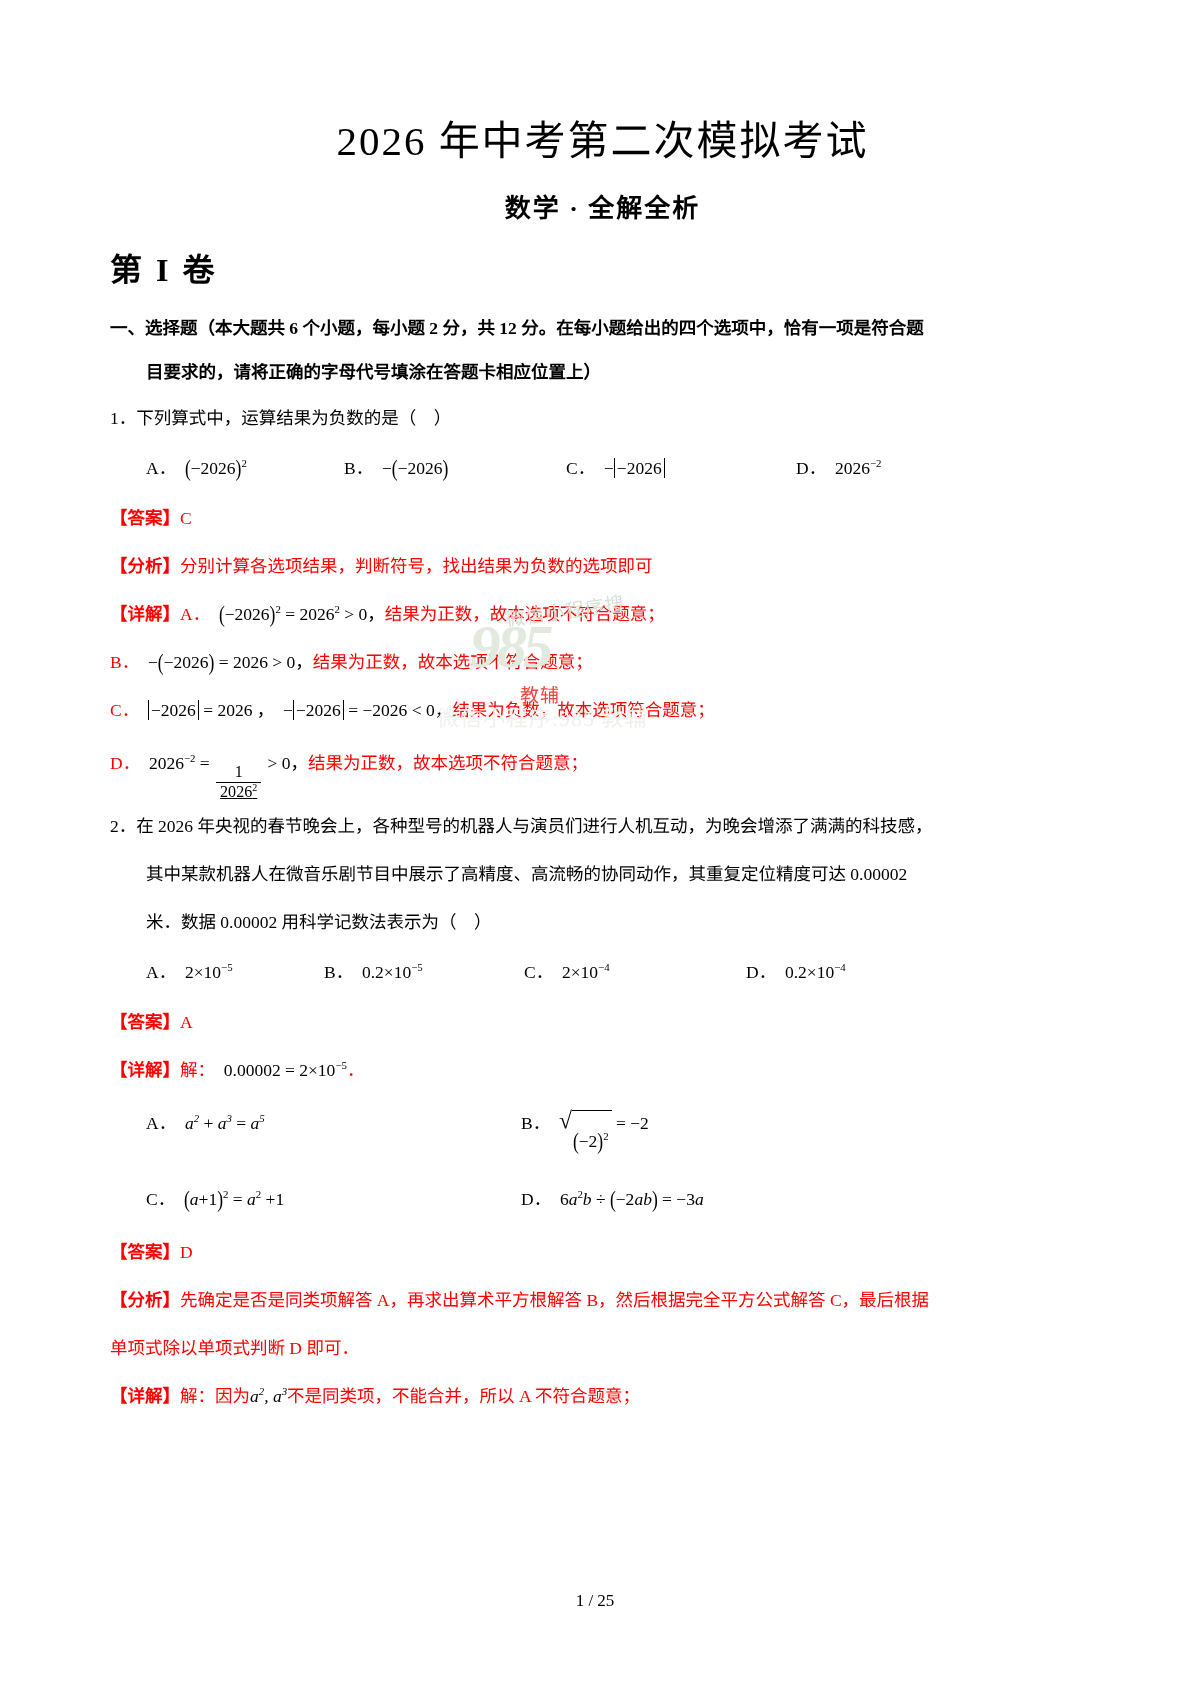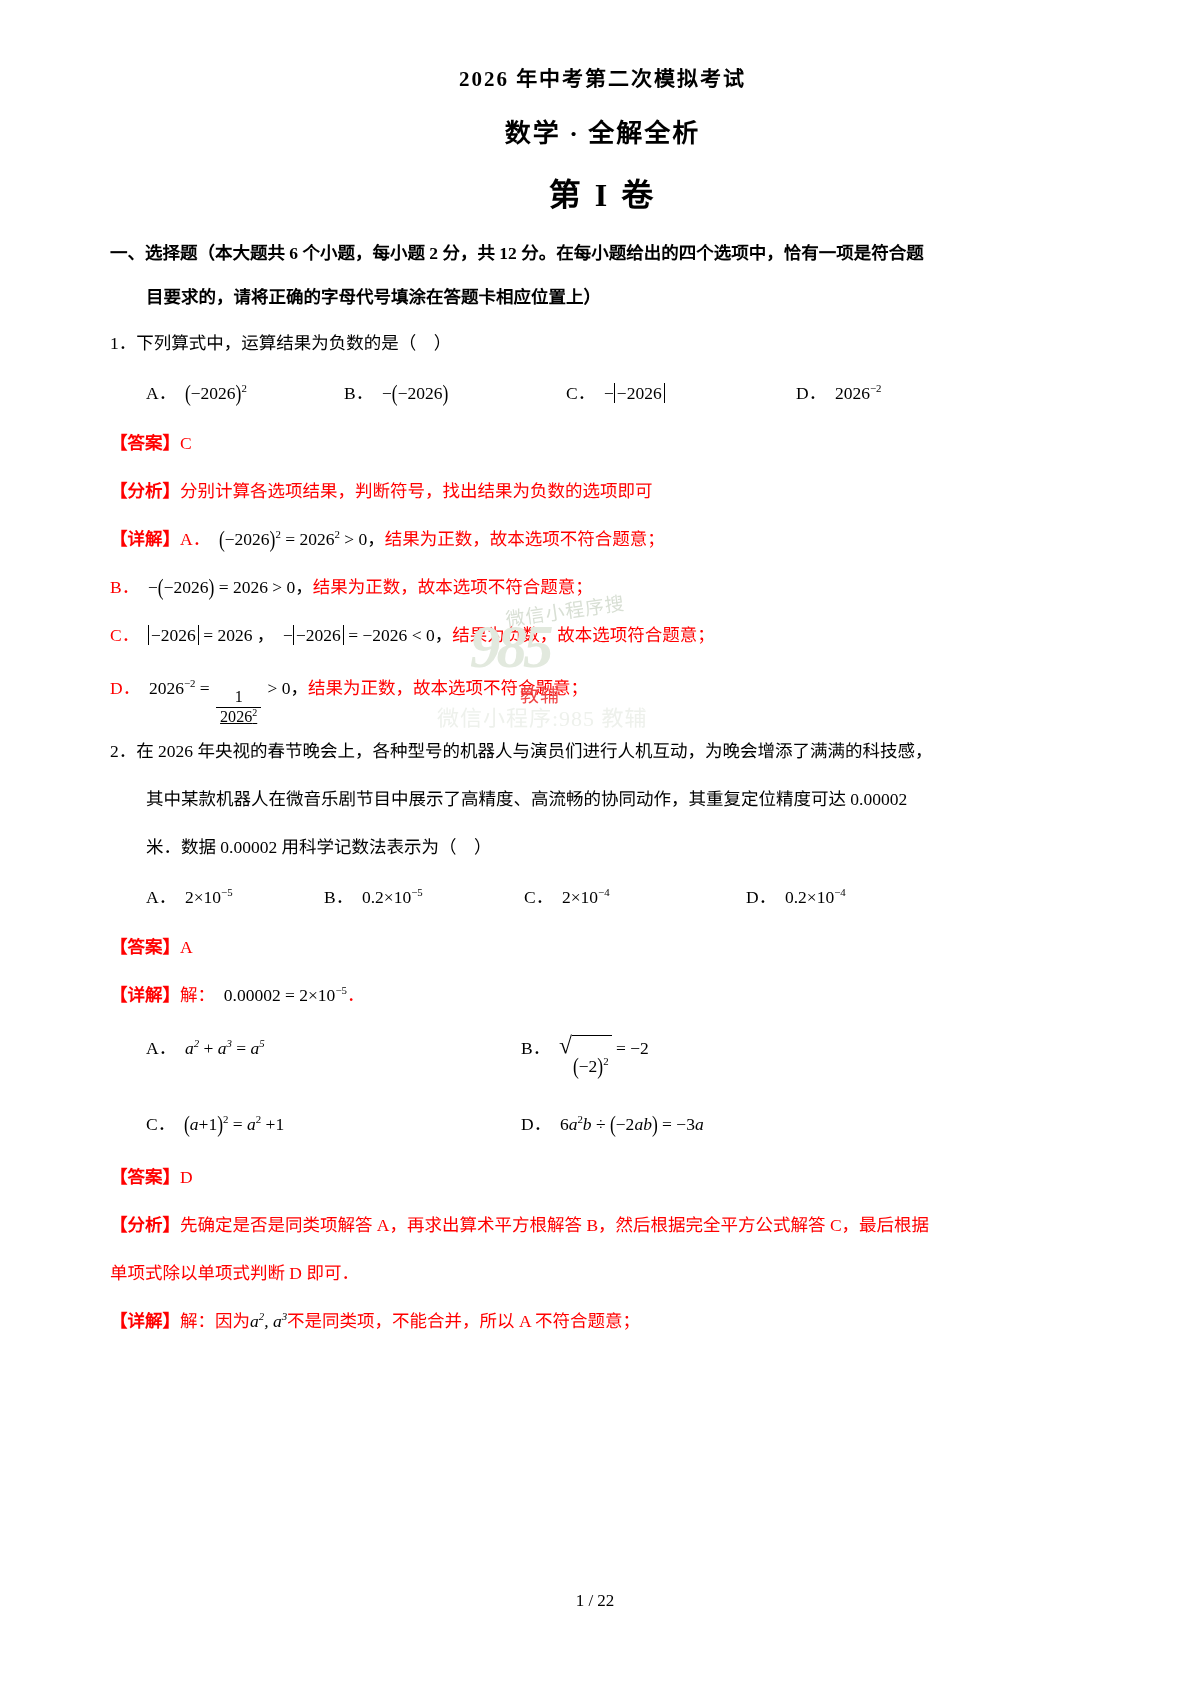--- a/index.html
+++ b/index.html
@@ -26,38 +26,37 @@
     left: 110px;
     top: 0;
     width: 985px;
     height: 1683px;
   }
 
   
   .doc-title {
     text-align: center;
     font-family: "Liberation Serif", "DejaVu Serif", serif;
-    font-size: 21px;
-    font-weight: 700;
+    font-size: 41px;
+    font-weight: 400;
     letter-spacing: 2px;
     margin: 0;
-    padding-top: 66px;
+    padding-top: 116px;
     line-height: 1.25;
   }
   .doc-subtitle {
     text-align: center;
     font-size: 26px;
     font-weight: 700;
     letter-spacing: 2px;
     margin: 0;
     padding-top: 26px;
     line-height: 1.25;
   }
   .volume-title {
-    text-align: center;
     font-size: 32px;
     font-weight: 700;
     letter-spacing: 3px;
     margin: 0;
     padding-top: 24px;
     line-height: 1.25;
   }
 
   
   .sec-heading {
@@ -369,15 +368,15 @@
       <span class="tag">【分析】</span><span>先确定是否是同类项解答 A，再求出算术平方根解答 B，然后根据完全平方公式解答 C，最后根据</span>
     </div>
     <div class="red-line">单项式除以单项式判断 D 即可．</div>
 
     <div class="red-line">
       <span class="tag">【详解】</span><span>解：因为</span><span class="mi blk">a<sup class="exp">2</sup>, a<sup class="exp">3</sup></span><span>不是同类项，不能合并，所以 A 不符合题意；</span>
     </div>
 
   </div>
 
-  <div class="footer">1 / 22</div>
+  <div class="footer">1 / 25</div>
 
 </div>
 
 </body></html>

